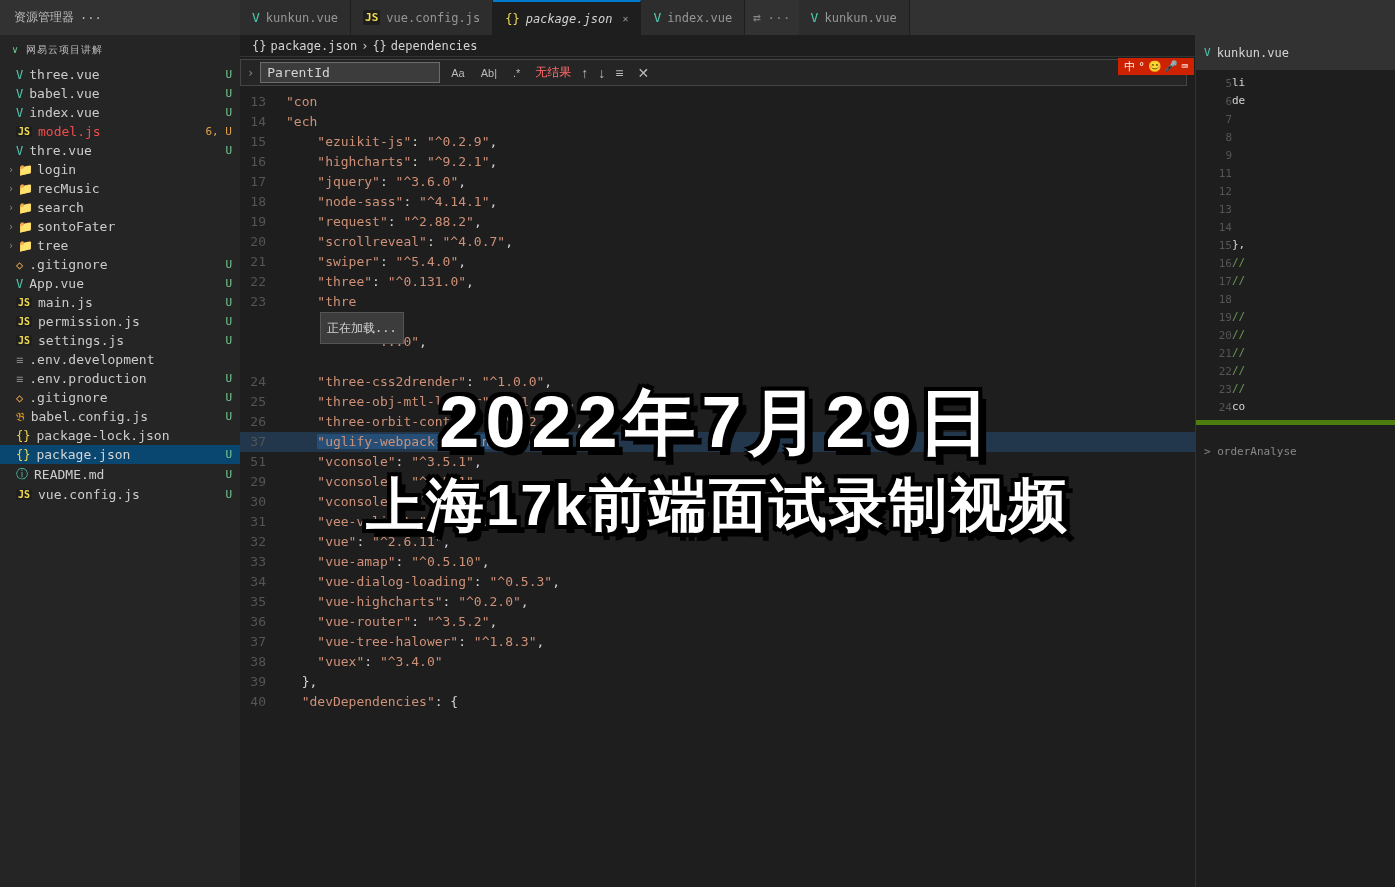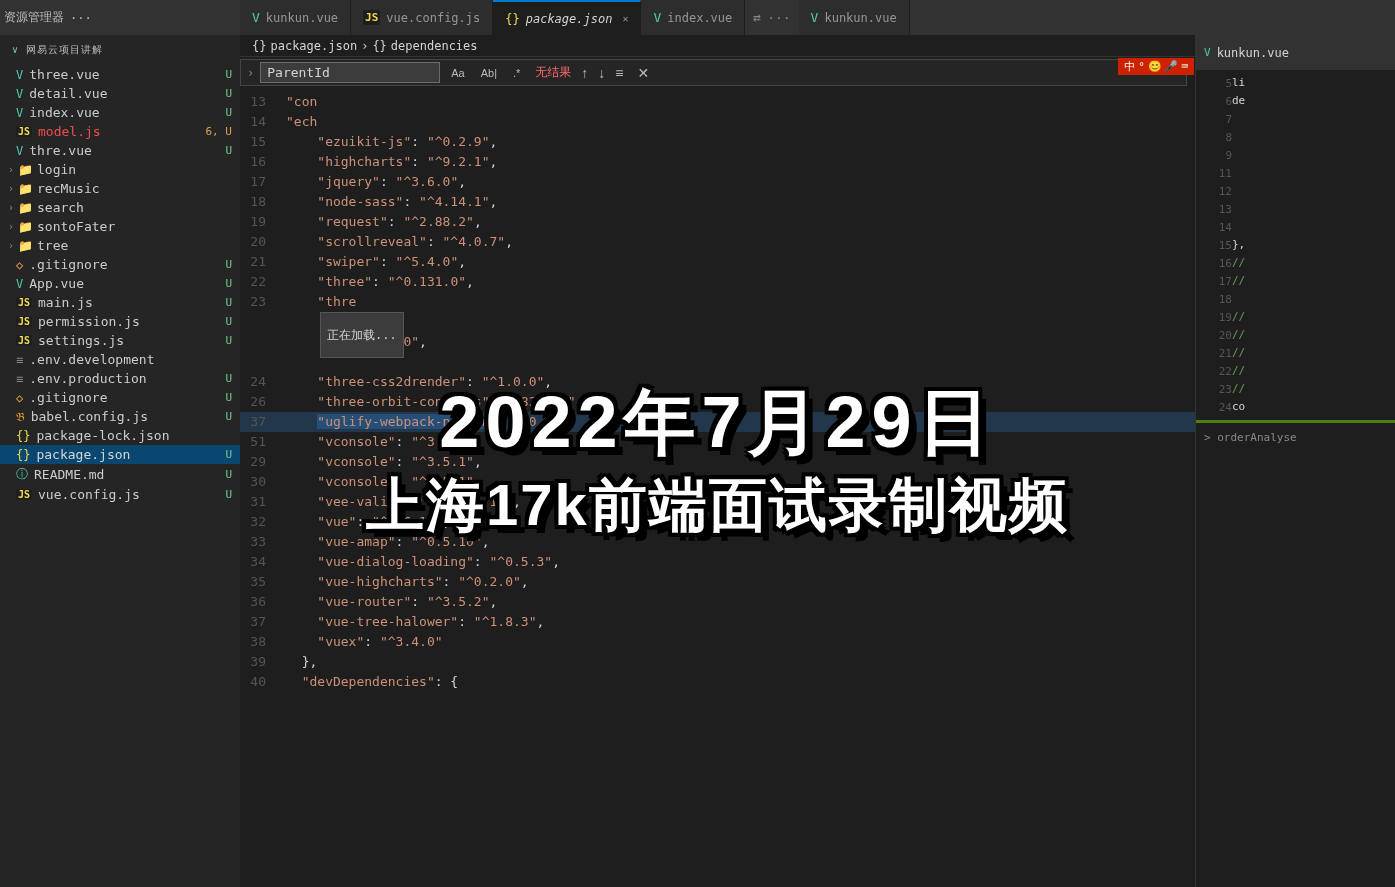--- a/index.html
+++ b/index.html
@@ -19,21 +19,21 @@
       height: 35px;
       background: #323233;
       display: flex;
       align-items: center;
       flex-shrink: 0;
     }
     .title-bar-left {
       width: 240px;
       display: flex;
       align-items: center;
-      padding: 0 4px;
+      padding: 0 14px;
       gap: 6px;
       font-size: 12px;
       color: #ccc;
     }
     .tabs-area {
       flex: 1;
       display: flex;
       align-items: stretch;
       height: 100%;
       overflow: hidden;
@@ -375,21 +375,21 @@
     <div class="sidebar-content">
 
       <div class="sidebar-item">
         <span class="icon-vue">V</span>
         <span>three.vue</span>
         <span class="badge">U</span>
       </div>
 
       <div class="sidebar-item">
         <span class="icon-vue">V</span>
-        <span>detail.vue</span>
+        <span>babel.vue</span>
         <span class="badge">U</span>
       </div>
 
       <div class="sidebar-item">
         <span class="icon-vue">V</span>
         <span>index.vue</span>
         <span class="badge">U</span>
       </div>
 
       <div class="sidebar-item">
@@ -596,30 +596,34 @@
       </div>
 
       <div class="code-line">
         <span class="line-num">22</span>
         <span class="line-content">    <span class="str">"three"</span><span class="punct">: </span><span class="str">"^0.131.0"</span><span class="punct">,</span></span>
       </div>
 
       <div class="code-line" style="position:relative;">
         <span class="line-num">23</span>
         <span class="line-content">    <span class="str">"thre</span>
-          <span style="background:#3c3c3c;border:1px solid #555;color:#d4d4d4;font-size:12px;padding:12px 6px;position:absolute;left:80px;z-index:3;"><span>正在加载...</span></span>
+          <span style="background:#3c3c3c;border:1px solid #555;color:#d4d4d4;font-size:12px;padding:5px 6px;position:absolute;left:80px;z-index:3;"><span>正在加载...</span></span>
           <span class="str">  ...0"</span><span class="punct">,</span>
         </span>
       </div>
 
       <div class="code-line">
         <span class="line-num">24</span>
         <span class="line-content">    <span class="str">"three-css2drender"</span><span class="punct">: </span><span class="str">"^1.0.0"</span><span class="punct">,</span></span>
       </div>
 
+      <div class="code-line">
+        <span class="line-num">25</span>
+        <span class="line-content">    <span class="str">"three-obj-mtl-loader"</span><span class="punct">: </span><span class="str">"^1.0.3"</span><span class="punct">,</span></span>
+      </div>
 
       <div class="code-line">
         <span class="line-num">26</span>
         <span class="line-content">    <span class="str">"three-orbit-controls"</span><span class="punct">: </span><span class="str">"^82.1.0"</span><span class="punct">,</span></span>
       </div>
 
       <div class="code-line selected-line">
         <span class="line-num">37</span>
         <span class="line-content">    <span style="background:#264f78;color:#ce9178;">"uglify-webpack-plugin"</span><span class="punct">: </span><span class="str">"^0.2</span></span>
       </div>
@@ -773,19 +777,19 @@
       </div>
       <div class="right-line">
         <span class="right-line-num">23</span>
         <span class="right-line-content comment">//</span>
       </div>
       <div class="right-line">
         <span class="right-line-num">24</span>
         <span class="right-line-content">co</span>
       </div>
 
-      <div style="padding: 8px 8px; font-size: 11px; color: #888; border-top: 3px solid #4d7c0f; margin-top: 4px;">
+      <div style="padding: 20px 8px; font-size: 11px; color: #888; border-top: 5px solid #4d7c0f; margin-top: 4px;">
         <span>&gt; orderAnalyse</span>
       </div>
     </div>
   </div>
 
 </div>
 
 </body></html>

